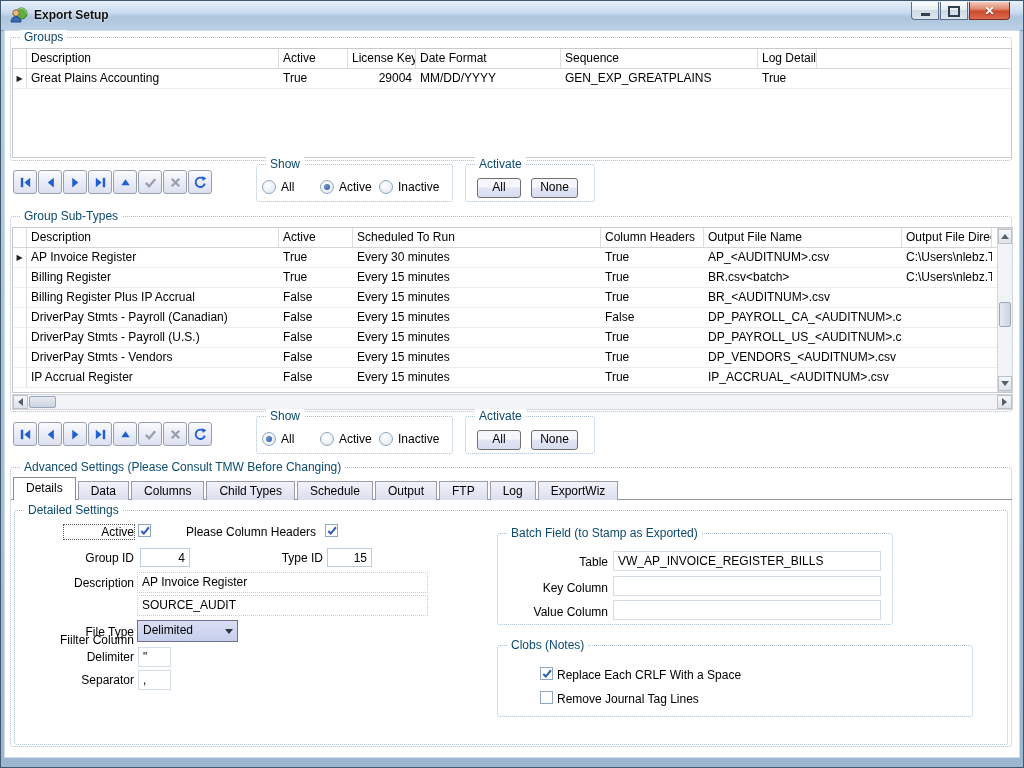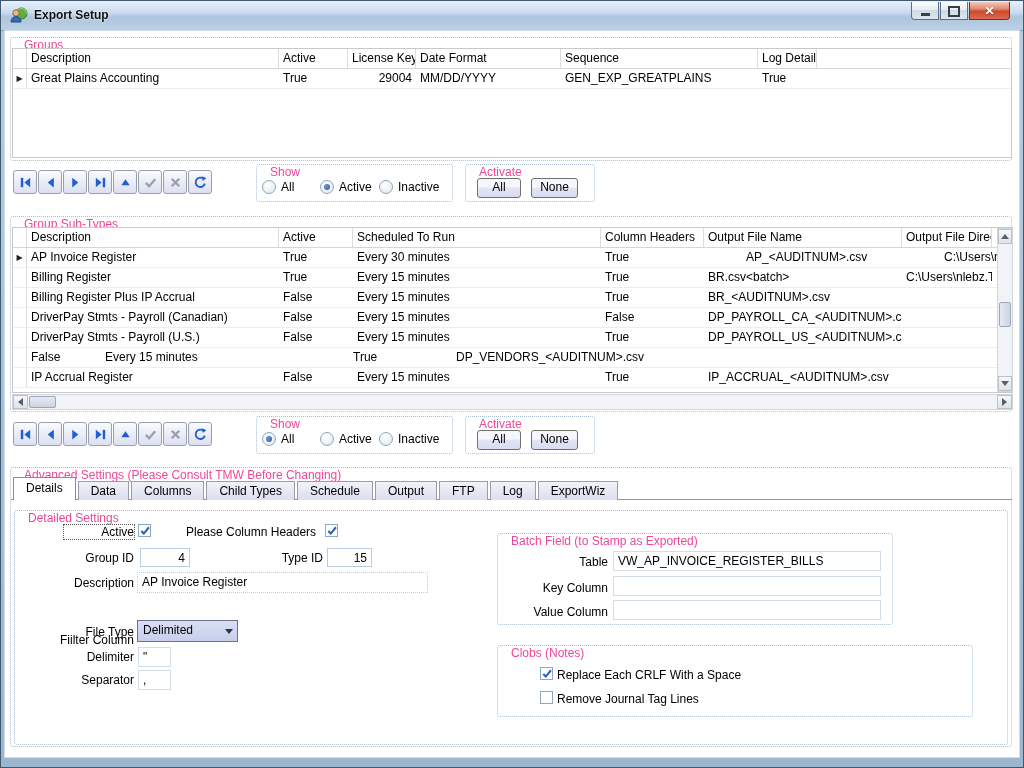--- a/index.html
+++ b/index.html
@@ -18,21 +18,21 @@
   .wbtn.max{left:939px;width:28px;}
   .wbtn.close{left:968px;width:41px;border-radius:0 0 4px 0;border-color:#7c2d1c;
     background:linear-gradient(#f4c8b8 0%,#e08a70 40%,#cc4a2c 55%,#dd6a52 100%);}
   .glyph-min{width:9px;height:3px;background:#30404f;margin-top:8px;}
   .glyph-max{width:8px;height:7px;border:2px solid #30404f;margin-top:1px;}
   .glyph-close{color:#fff;font-weight:bold;font-size:12px;text-shadow:0 1px 1px rgba(60,0,0,.5);}
   .client{position:absolute;left:4px;top:30px;width:1016px;height:728px;background:#fff;
     box-shadow:inset 0 0 0 1px #cdddee;}
   
   .gb{position:absolute;border:1px dotted #a7bfd6;border-radius:3px;box-sizing:border-box;}
-  .gb-label{position:absolute;top:-8px;left:9px;background:#fff;padding:0 4px;white-space:nowrap;color:#ec4899;margin-top:8px;}
+  .gb-label{position:absolute;top:-8px;left:9px;background:#fff;padding:0 4px;white-space:nowrap;color:#0c4a6e;}
   
   .grid{position:absolute;background:#fff;border:1px solid #c9c9c9;overflow:hidden;box-sizing:border-box;}
   .g-row{display:flex;height:20px;line-height:19px;box-sizing:border-box;}
   .g-row.g-header{border-bottom:1px solid #d6d6d6;}
   .g-header .g-cell{border-right:1px solid #dcdcdc;}
   .g-row.g-data{border-bottom:1px solid #ededed;}
   .g-cell{padding:0 4px;white-space:nowrap;overflow:hidden;flex:0 0 auto;box-sizing:border-box;}
   .g-cell.r{text-align:right;}
   .g-sel{flex:0 0 14px;padding:0;text-align:center;font-size:8px;line-height:20px;color:#222;
     border-right:1px solid #dcdcdc;}
@@ -216,21 +216,21 @@
         <div class="g-cell" style="width: 103px;">Column Headers</div>
         <div class="g-cell" style="width: 198px;">Output File Name</div>
         <div class="g-cell" style="width: 90px;">Output File Direc</div>
       </div>
       <div class="g-row g-data">
         <div class="g-cell g-sel">▶</div>
         <div class="g-cell" style="width: 252px;">AP Invoice Register</div>
         <div class="g-cell" style="width: 74px;">True</div>
         <div class="g-cell" style="width: 248px;">Every 30 minutes</div>
         <div class="g-cell" style="width: 103px;">True</div>
-        <div class="g-cell" style="width: 198px; margin-left: 38px;">AP_&lt;AUDITNUM&gt;.csv</div>
+        <div class="g-cell" style="width: 198px;">AP_&lt;AUDITNUM&gt;.csv</div>
         <div class="g-cell" style="width: 90px;">C:\Users\nlebz.Tl</div>
       </div>
       <div class="g-row g-data">
         <div class="g-cell g-sel"></div>
         <div class="g-cell" style="width: 252px;">Billing Register</div>
         <div class="g-cell" style="width: 74px;">True</div>
         <div class="g-cell" style="width: 248px;">Every 15 minutes</div>
         <div class="g-cell" style="width: 103px;">True</div>
         <div class="g-cell" style="width: 198px;">BR.csv&lt;batch&gt;</div>
         <div class="g-cell" style="width: 90px;">C:\Users\nlebz.Tl</div>
@@ -257,20 +257,21 @@
         <div class="g-cell g-sel"></div>
         <div class="g-cell" style="width: 252px;">DriverPay Stmts - Payroll (U.S.)</div>
         <div class="g-cell" style="width: 74px;">False</div>
         <div class="g-cell" style="width: 248px;">Every 15 minutes</div>
         <div class="g-cell" style="width: 103px;">True</div>
         <div class="g-cell" style="width: 198px;">DP_PAYROLL_US_&lt;AUDITNUM&gt;.csv</div>
         <div class="g-cell" style="width: 90px;"></div>
       </div>
       <div class="g-row g-data">
         <div class="g-cell g-sel"></div>
+        <div class="g-cell" style="width: 252px;">DriverPay Stmts - Vendors</div>
         <div class="g-cell" style="width: 74px;">False</div>
         <div class="g-cell" style="width: 248px;">Every 15 minutes</div>
         <div class="g-cell" style="width: 103px;">True</div>
         <div class="g-cell" style="width: 198px;">DP_VENDORS_&lt;AUDITNUM&gt;.csv</div>
         <div class="g-cell" style="width: 90px;"></div>
       </div>
       <div class="g-row g-data">
         <div class="g-cell g-sel"></div>
         <div class="g-cell" style="width: 252px;">IP Accrual Register</div>
         <div class="g-cell" style="width: 74px;">False</div>
@@ -402,20 +403,21 @@
 
   <span class="flabel" style="left:14px;top:551px;width:120px;">Group ID</span>
   <div class="tb num" style="left:140px;top:548px;width:50px;height:19px;">4</div>
   <span class="flabel" style="left:224px;top:551px;width:99px;">Type ID</span>
   <div class="tb num" style="left:327px;top:548px;width:45px;height:19px;">15</div>
 
   <span class="flabel" style="left:14px;top:576px;width:120px;">Description</span>
   <div class="tb dotted" style="left:137px;top:572px;width:291px;height:21px;line-height:19px;">AP Invoice Register</div>
 
   <span class="flabel" style="left:14px;top:633px;width:120px;">Fiilter Column</span>
+  <div class="tb dotted" style="left:137px;top:595px;width:291px;height:21px;line-height:19px;">SOURCE_AUDIT</div>
 
   <span class="flabel" style="left:14px;top:625px;width:120px;">File Type</span>
   <div class="combo" style="left:137px;top:620px;width:101px;height:22px;">
     <span class="val">Delimited</span>
     <span class="arrow">
         <span class="tri down" style="border-top-color:#2a3442;"></span>
       </span>
   </div>
 
   <span class="flabel" style="left:14px;top:650px;width:120px;">Delimiter</span>

